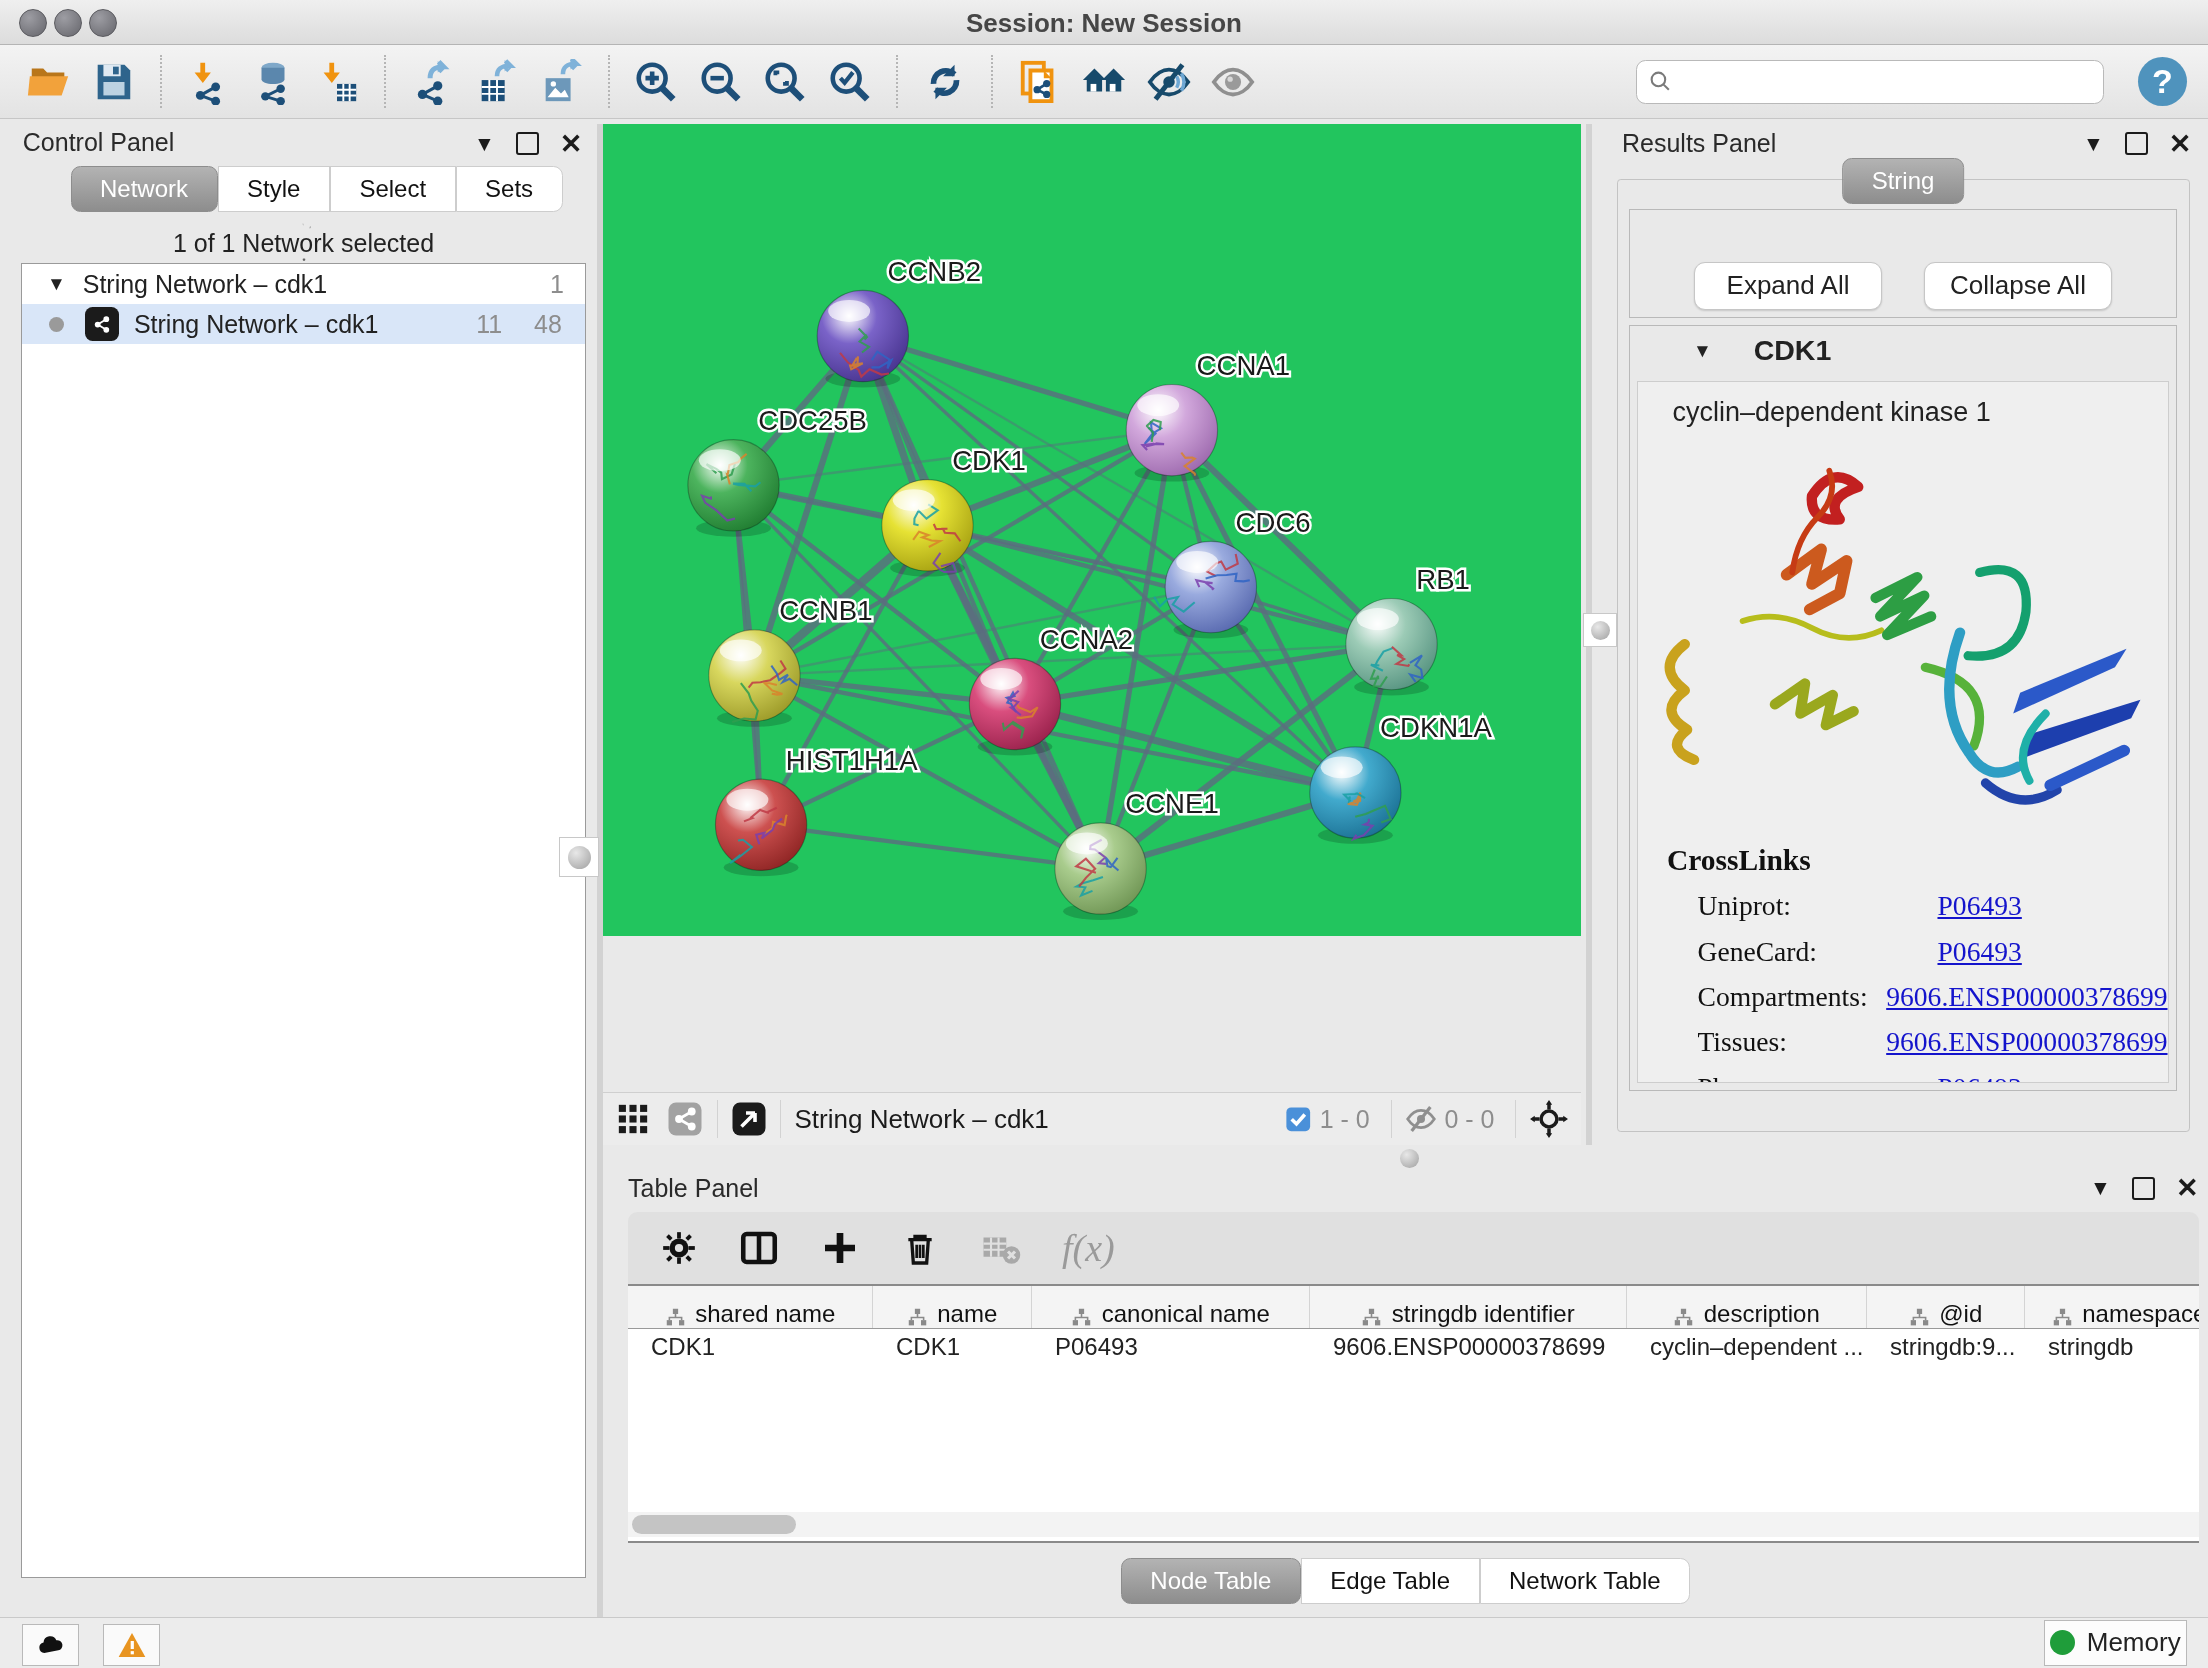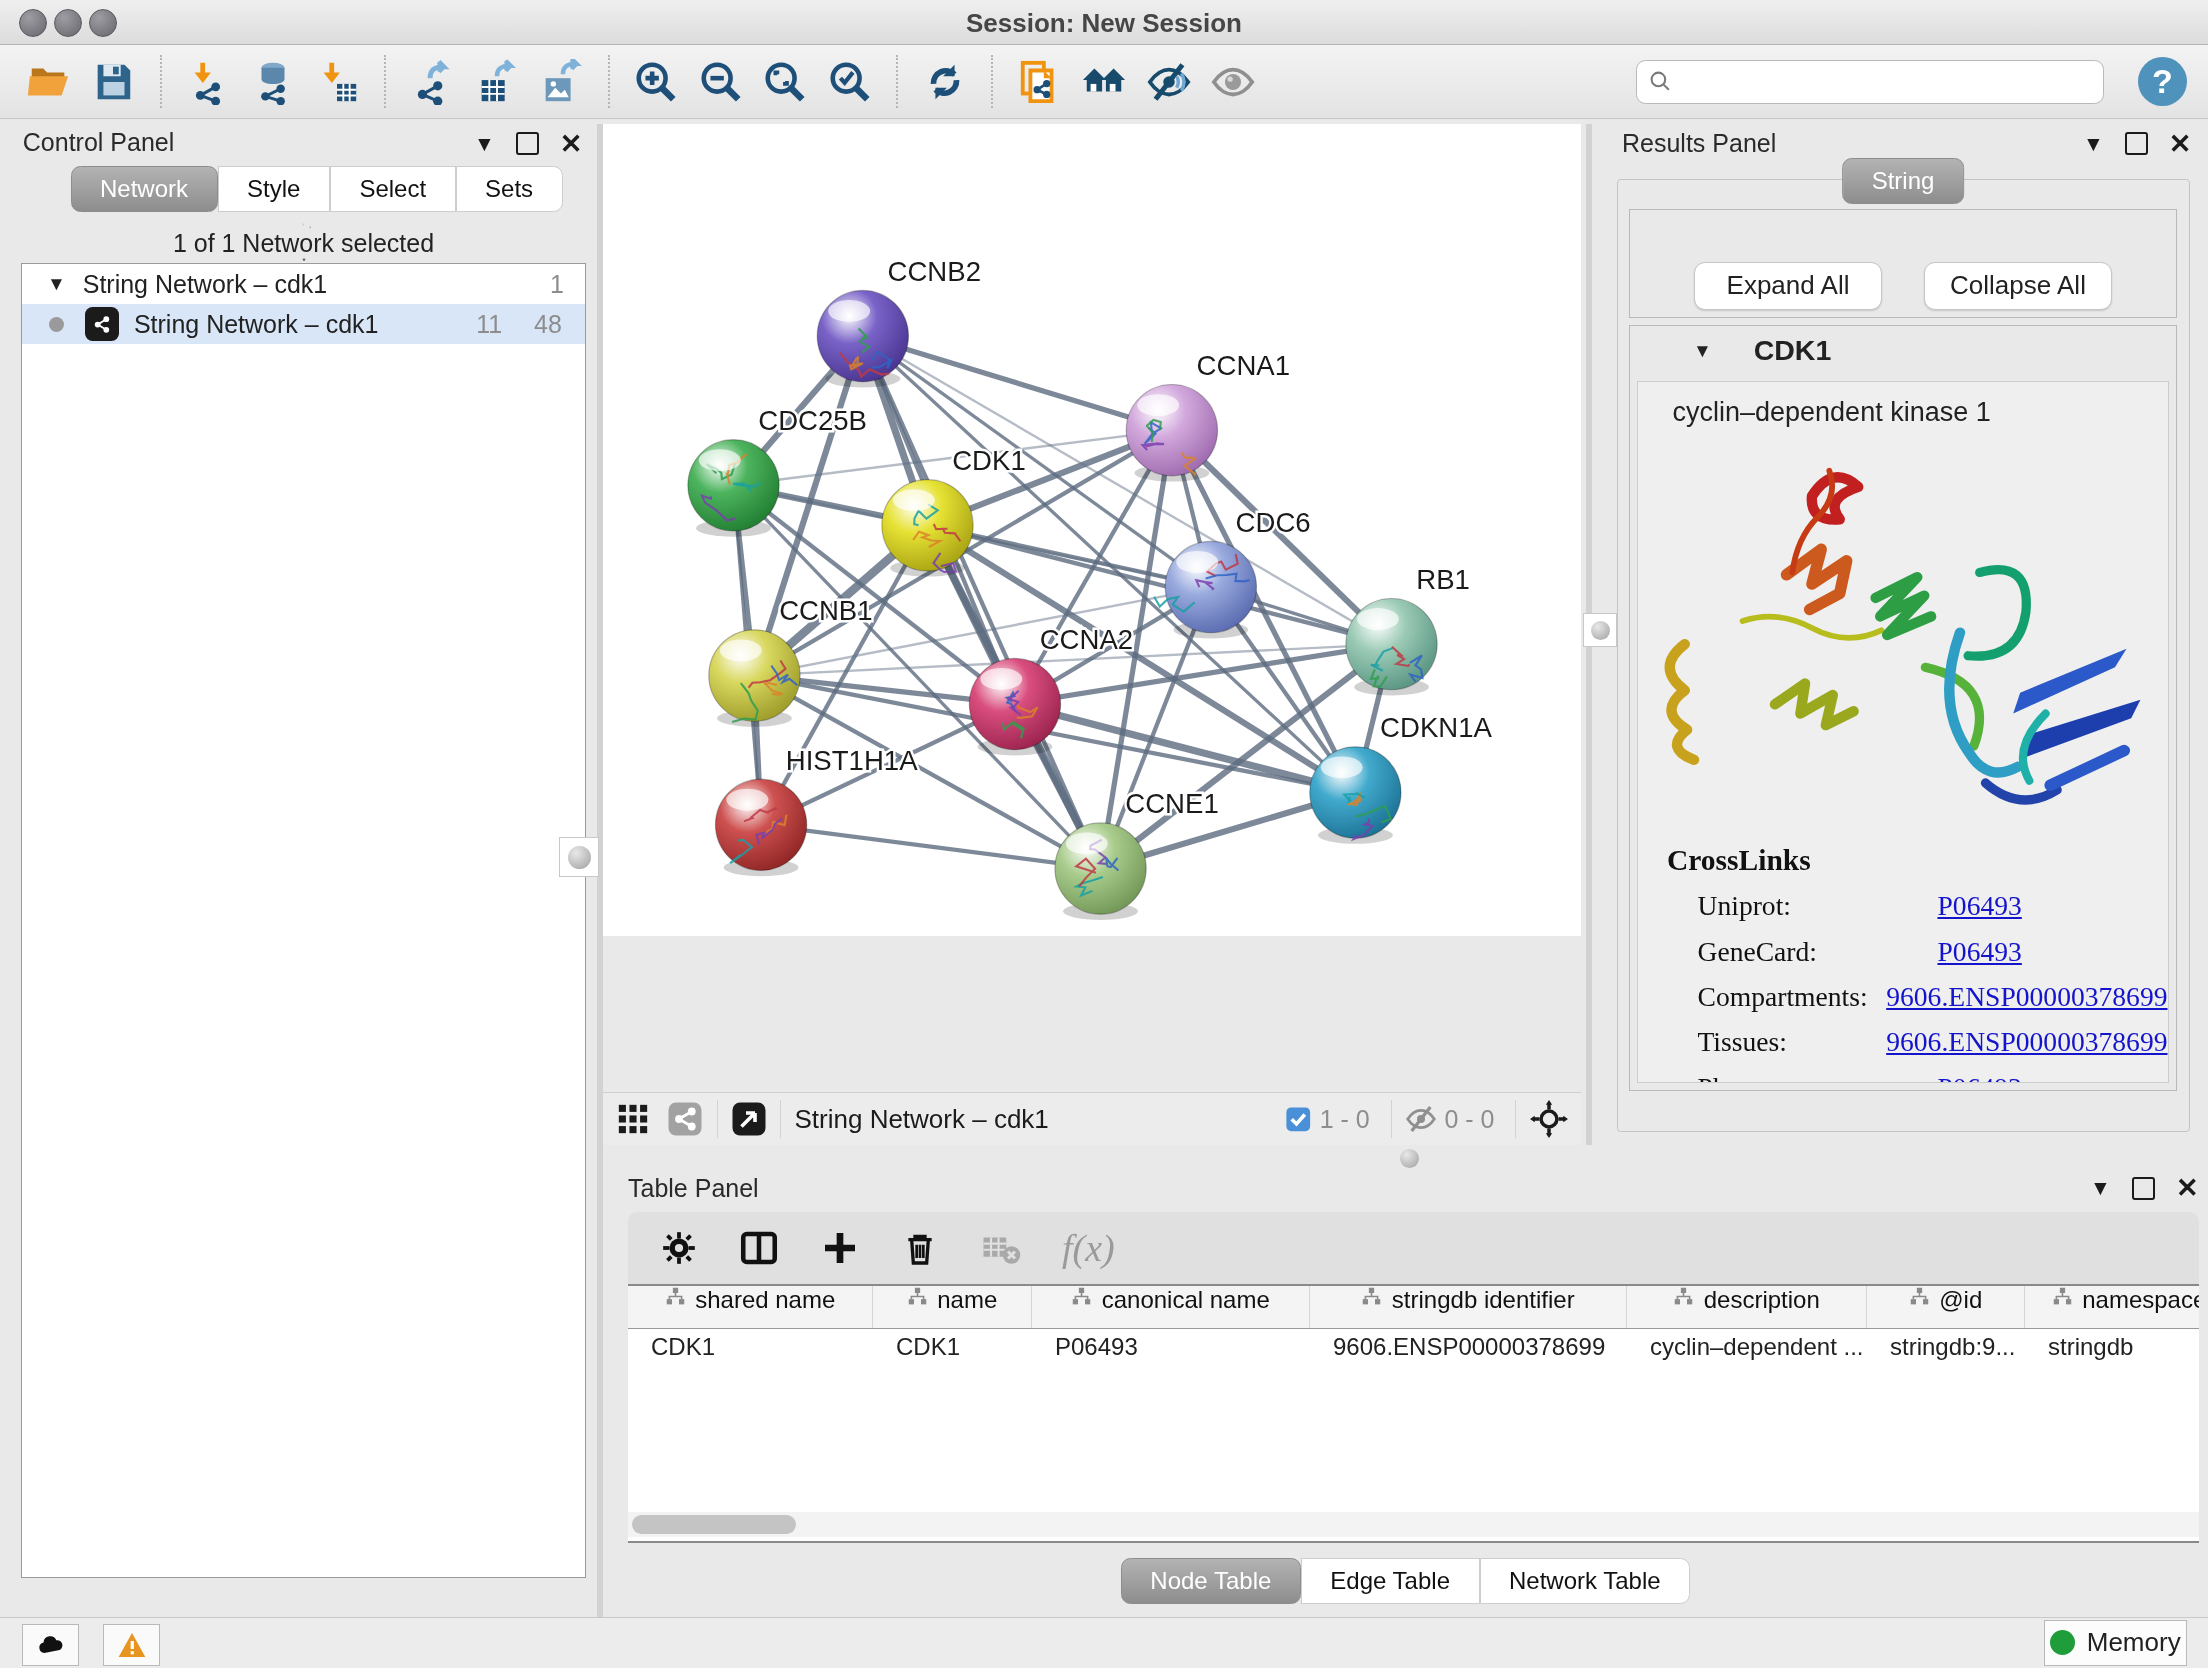--- a/index.html
+++ b/index.html
@@ -49,21 +49,21 @@
   .treerow.sel{background:#d9e6f8;}
   .badge-share{width:34px;height:34px;border-radius:7.6px;background:#1b1b1b;display:flex;
     align-items:center;justify-content:center;}
   
   .vsplit{position:absolute;top:124px;width:5.7px;background:#d2d2d2;}
   .split-handle{position:absolute;width:38px;height:38px;background:#fff;border:1px solid #c8c8c8;
     display:flex;align-items:center;justify-content:center;}
   .split-dot{width:23px;height:23px;border-radius:50%;
     background:radial-gradient(circle at 35% 30%,#e8e8e8,#9f9f9f);}
   
-  .canvas{position:absolute;left:603px;top:124px;width:978px;height:812px;background:#ffffff;}
+  .canvas{position:absolute;left:603px;top:124px;width:978px;height:812px;background:#22c55e;}
   .netbar{position:absolute;left:603px;top:1092px;width:978px;height:53px;background:#ececec;
     border-top:1px solid #cfcfcf;display:flex;align-items:center;padding:0 13.3px;box-sizing:border-box;}
   .nb-sep{width:0;height:38px;border-left:1.9px solid #d2d2d2;margin:0 13.3px;}
   .nb-title{font-size:26px;color:#1b1b1b;}
   .nb-count{font-size:25px;color:#8d8d8d;margin:0 7.6px;}
   .hsplit{position:absolute;left:603px;top:1145px;width:1605px;height:27px;background:#e9e9e9;}
   
   .rpanel{position:absolute;left:1607px;top:124px;width:592px;height:1016px;}
   .rp-tab{position:absolute;left:50%;transform:translateX(-50%);top:34px;z-index:2;}
   .rp-body{position:absolute;left:9.5px;top:55px;right:9.5px;bottom:7.6px;background:#e9e9e9;
@@ -81,21 +81,21 @@
   .xl-label{width:240px;}
   .xl-link{color:#1414cc;text-decoration:underline;}
   
   .tpanel{position:absolute;left:603px;top:1172px;width:1605px;height:445px;}
   .tp-toolbar{position:absolute;left:25px;top:40px;right:9.5px;height:72px;background:#e0e0e0;
     border-radius:9.5px 9.5px 0 0;display:flex;align-items:center;gap:40px;padding:0 32px;box-sizing:border-box;}
   .fx{font-family:"Liberation Serif",serif;font-style:italic;font-size:38px;color:#9a9a9a;}
   .tablebox{position:absolute;left:25px;top:112px;right:9.5px;height:255px;background:#fff;
     border-top:2.9px solid #8a8a8a;border-bottom:2.9px solid #8a8a8a;overflow:hidden;}
   .thead{display:flex;background:#f4f4f4;border-bottom:1.9px solid #999;height:42px;}
-  .th{display:flex;align-items:flex-start;justify-content:center;gap:9.5px;font-size:24px;color:#111;
+  .th{display:flex;align-items:flex-end;justify-content:center;gap:9.5px;font-size:24px;color:#111;
     border-right:1px solid #d4d4d4;box-sizing:border-box;overflow:hidden;white-space:nowrap;flex:0 0 auto;}
   .trow{display:flex;height:36px;}
   .td{font-size:24px;display:flex;align-items:center;padding-left:23px;box-sizing:border-box;
     overflow:hidden;white-space:nowrap;flex:0 0 auto;}
   .hscroll{position:absolute;left:25px;right:9.5px;top:340px;height:25px;background:#f3f3f3;}
   .hthumb{position:absolute;left:3.8px;top:2.9px;width:164px;height:19px;border-radius:9.5px;background:#c4c4c4;}
   .tp-tabs{position:absolute;left:0;right:0;top:386px;display:flex;justify-content:center;}
   
   .statusbar{position:absolute;left:0;top:1617px;width:2208px;height:51px;background:#ececec;
     border-top:1px solid #c9c9c9;}

